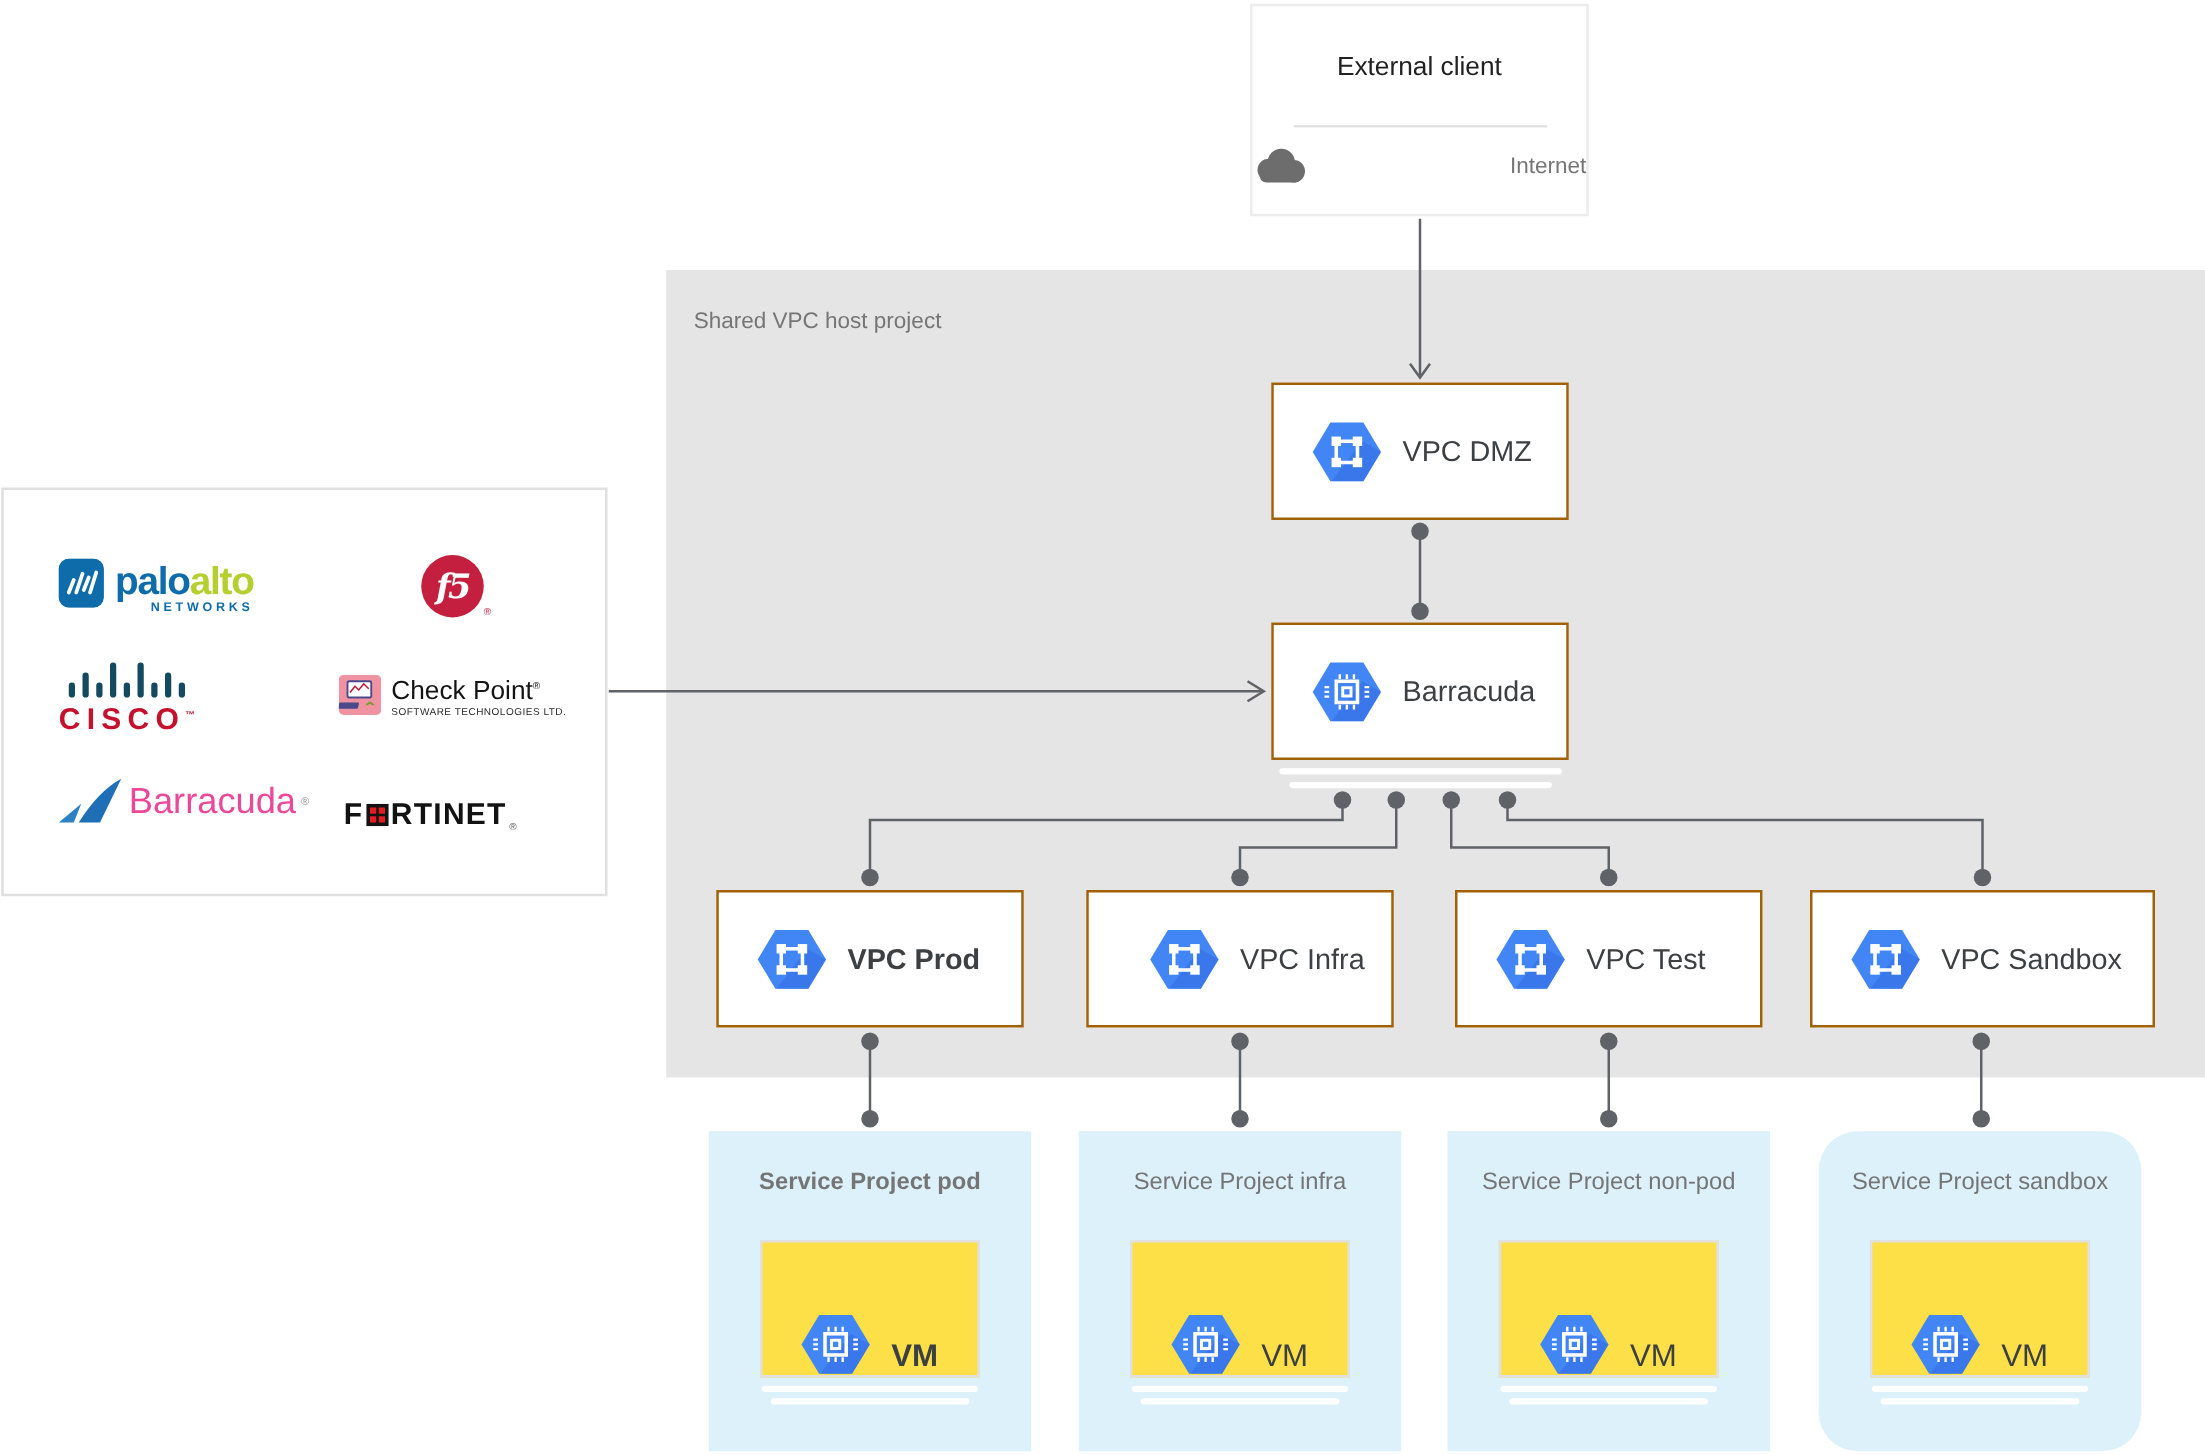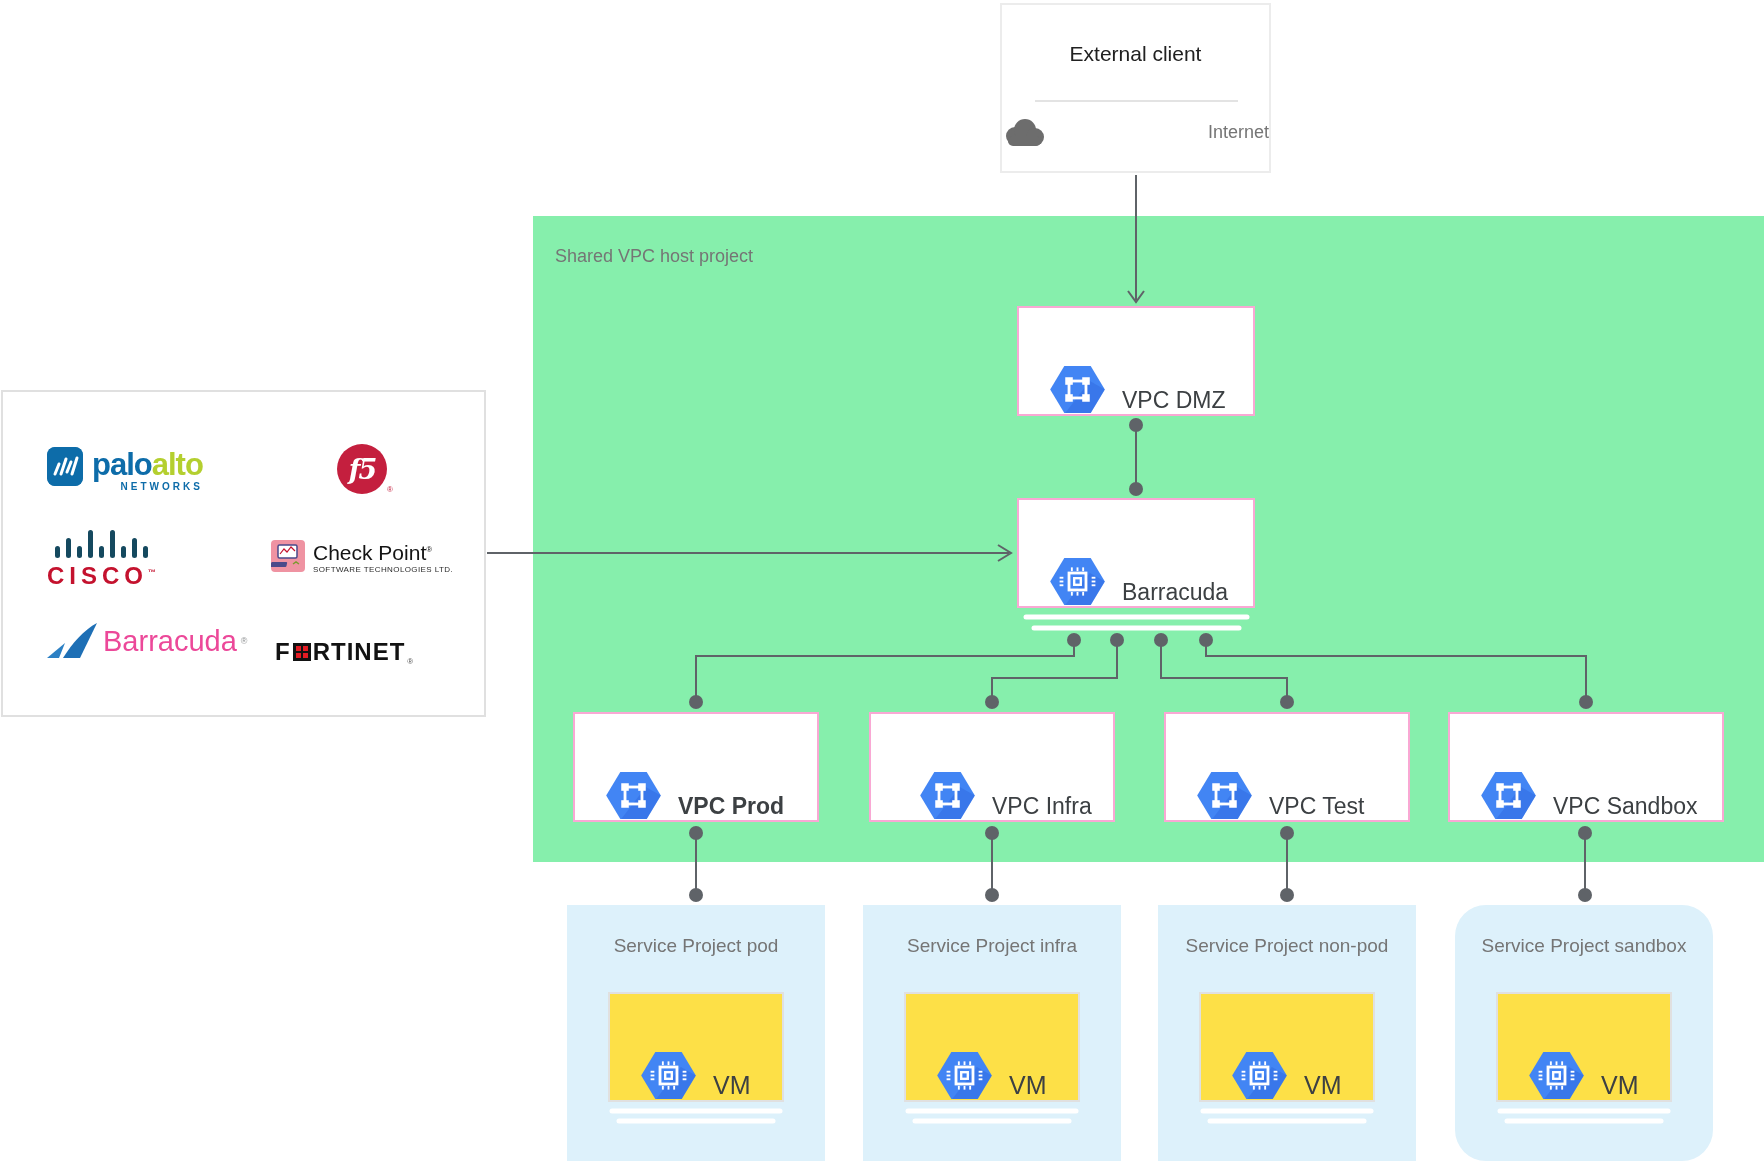--- a/index.html
+++ b/index.html
@@ -1,26 +1,26 @@
 <!DOCTYPE html>
 <html><head>
 <meta charset="utf-8">
 <style>
   html,body { margin:0; padding:0; background:#fff; }
   body { font-family:"Liberation Sans","DejaVu Sans",sans-serif; }
   #canvas { position:relative; width:1764px; height:1164px; background:#fff; overflow:hidden; }
 
   
-  .region { position:absolute; background:#86efac; z-index:1; }
+  .region { position:absolute; background:#e5e5e5; z-index:1; }
   #region-host { left:533px; top:216px; width:1231px; height:646px; }
   .region-label { position:absolute; left:22px; top:30px; font-size:18px; color:#757575; }
 
   
-  .card { position:absolute; background:#fff; border:2px solid #f9a8d4; box-sizing:border-box;
-          display:flex; align-items:flex-end; padding-left:30px; gap:16px; z-index:10; }
+  .card { position:absolute; background:#fff; border:2px solid #a16207; box-sizing:border-box;
+          display:flex; align-items:center; padding-left:30px; gap:16px; z-index:10; }
   .card-label { font-size:23px; color:#3c4043; white-space:nowrap; }
   .hexicon { width:57px; height:49px; flex:0 0 auto; }
 
   #card-dmz       { left:1017px; top:306px; width:238px; height:110px; }
   #card-appliance { left:1017px; top:498px; width:238px; height:110px; }
   #card-vpc-0 { left:573px;  top:712px; width:246px; height:110px;font-weight:bold; }
   #card-vpc-1 { left:869px;  top:712px; width:246px; height:110px;padding-left:48px; }
   #card-vpc-2 { left:1164px; top:712px; width:246px; height:110px; }
   #card-vpc-3 { left:1448px; top:712px; width:276px; height:110px; }
 
@@ -28,21 +28,21 @@
   #card-external { position:absolute; left:1000px; top:3px; width:271px; height:170px;
                    background:#fff; border:2px solid #ececec; box-sizing:border-box; z-index:10; }
   .ext-title { text-align:center; padding-top:37px; font-size:21px; color:#212121; }
   .ext-divider { position:absolute; left:33px; right:31px; top:95px; height:2px; background:#e3e3e3; }
   .ext-row { position:absolute; top:112px; left:0; right:0; display:flex; justify-content:space-between;
              align-items:center; gap:12px; }
   .ext-net-label { font-size:18px; color:#757575; }
 
   
   .svc { position:absolute; background:#ddf1fb; z-index:5; width:258px; height:256px; top:905px; }
-  #svc-0 { left:567px; } #svc-1 { left:863px; } #svc-2 { left:1158px; } #svc-3 { left:1455px;border-radius:31px; }
+  #svc-0 { left:567px;font-weight:bold; } #svc-1 { left:863px; } #svc-2 { left:1158px; } #svc-3 { left:1455px;border-radius:31px; }
   .svc-label { display:block; text-align:center; margin-top:30px; font-size:19px; color:#757575; white-space:nowrap; }
   .vm-card { position:absolute; left:41px; top:87px; width:176px; height:110px;
              background:#fde047; border:2px solid #e0e0e0; box-sizing:border-box;
              display:flex; align-items:flex-end; padding-left:30px; gap:16px; }
   .vm-label { font-size:25px; color:#3c4043; }
 
   
   #vendor-box { position:absolute; left:1px; top:390px; width:485px; height:327px;
                 background:#fff; border:2px solid #e0e0e0; box-sizing:border-box; z-index:10; }
   .logo { position:absolute; display:flex; align-items:center; }

